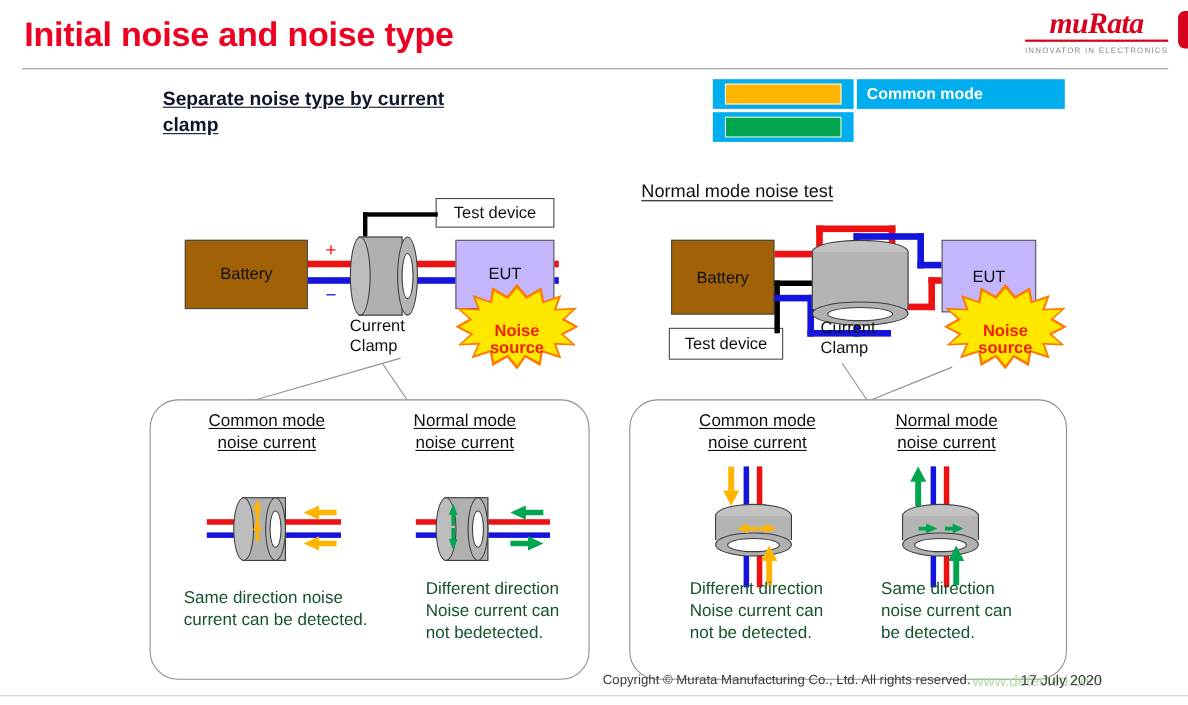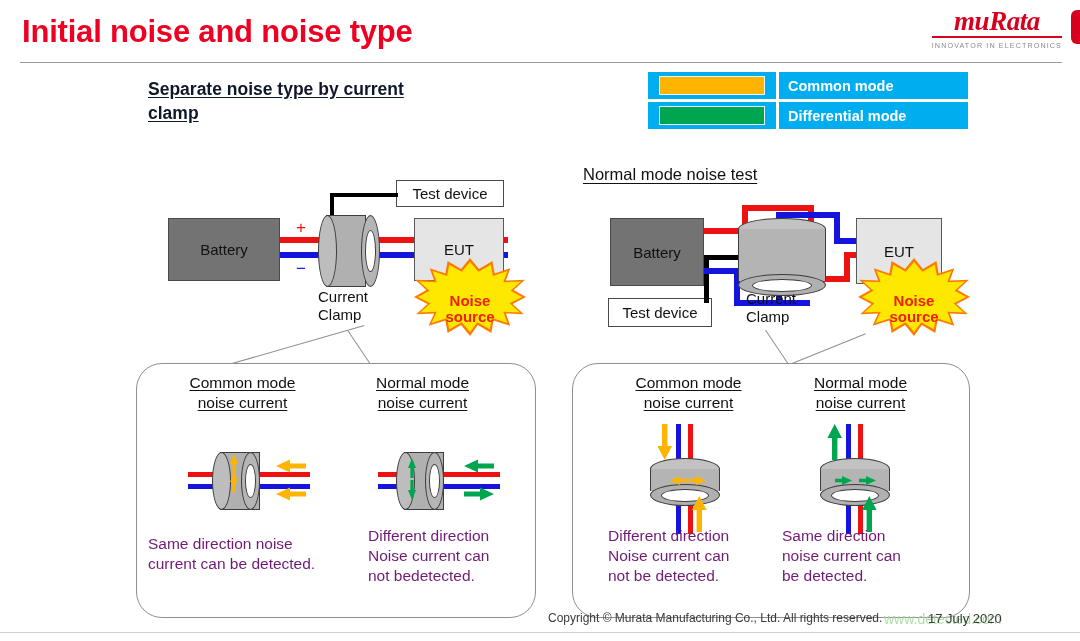--- a/index.html
+++ b/index.html
@@ -54,24 +54,24 @@
   .legend-lbl-cell{
     flex:1;background:#00adef;margin-left:3px;
     display:flex;align-items:center;padding-left:9px;
     color:#ffffff;font-size:14.5px;font-weight:bold;
   }
 
   
   .box{
     position:absolute;box-sizing:border-box;border:1px solid #4a4a4a;
     display:flex;align-items:center;justify-content:center;
-    font-size:15px;color:#111;background:#737373;
+    font-size:15px;color:#111;background:#a16207;
   }
   .box.white{background:#ffffff;}
-  .box.eut{background:#e5e5e5;border-color:#5a5a5a;}
+  .box.eut{background:#c4b5fd;border-color:#5a5a5a;}
   .lbl{position:absolute;font-size:15px;color:#111;line-height:1.2;}
   .sec-title{
     position:absolute;font-size:16.5px;color:#111;
     text-decoration:underline;text-underline-offset:3px;
   }
   .wire{position:absolute;}
   .wire.red{background:#ee1111;}
   .wire.blue{background:#1414dd;}
   .wire.black{background:#000000;}
 
@@ -141,21 +141,21 @@
   
   .callout{
     position:absolute;box-sizing:border-box;
     border:1.2px solid #8f8f8f;border-radius:26px;background:#ffffff;
   }
   .co-head{
     position:absolute;text-align:center;font-size:15.5px;color:#111;
     line-height:1.3;
   }
   .co-head span{text-decoration:underline;text-underline-offset:2px;}
-  .co-body{position:absolute;font-size:15.5px;color:#701a75;line-height:1.28;}
+  .co-body{position:absolute;font-size:15.5px;color:#14532d;line-height:1.28;margin-left:19px;}
 
   
   .footer{
     position:absolute;left:0;bottom:8px;width:100%;height:22px;
   }
   .copy{
     position:absolute;left:548px;top:0;font-size:12px;color:#3a3a3a;
     white-space:nowrap;
   }
   .datestamp{
@@ -194,21 +194,20 @@
     <div class="legend-row">
       <div class="legend-sw-cell">
         <div class="legend-sw" style="background:#ffb500"></div>
       </div>
       <div class="legend-lbl-cell">Common mode</div>
     </div>
     <div class="legend-row">
       <div class="legend-sw-cell">
         <div class="legend-sw" style="background:#00a550"></div>
       </div>
-      <div class="legend-lbl-cell">Differential mode</div>
     </div>
   </div>
 
 
   <div class="box white" style="left:396px;top:180px;width:108px;height:27px;">Test device</div>
   <div class="wire black" style="left:330px;top:193px;width:68px;height:4px;"></div>
   <div class="wire black" style="left:330px;top:193px;width:4px;height:32px;"></div>
 
   <div class="box" style="left:168px;top:218px;width:112px;height:63px;">Battery</div>
 

